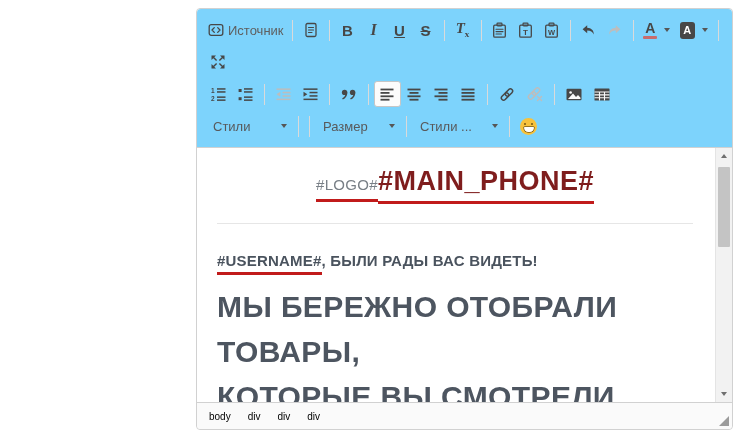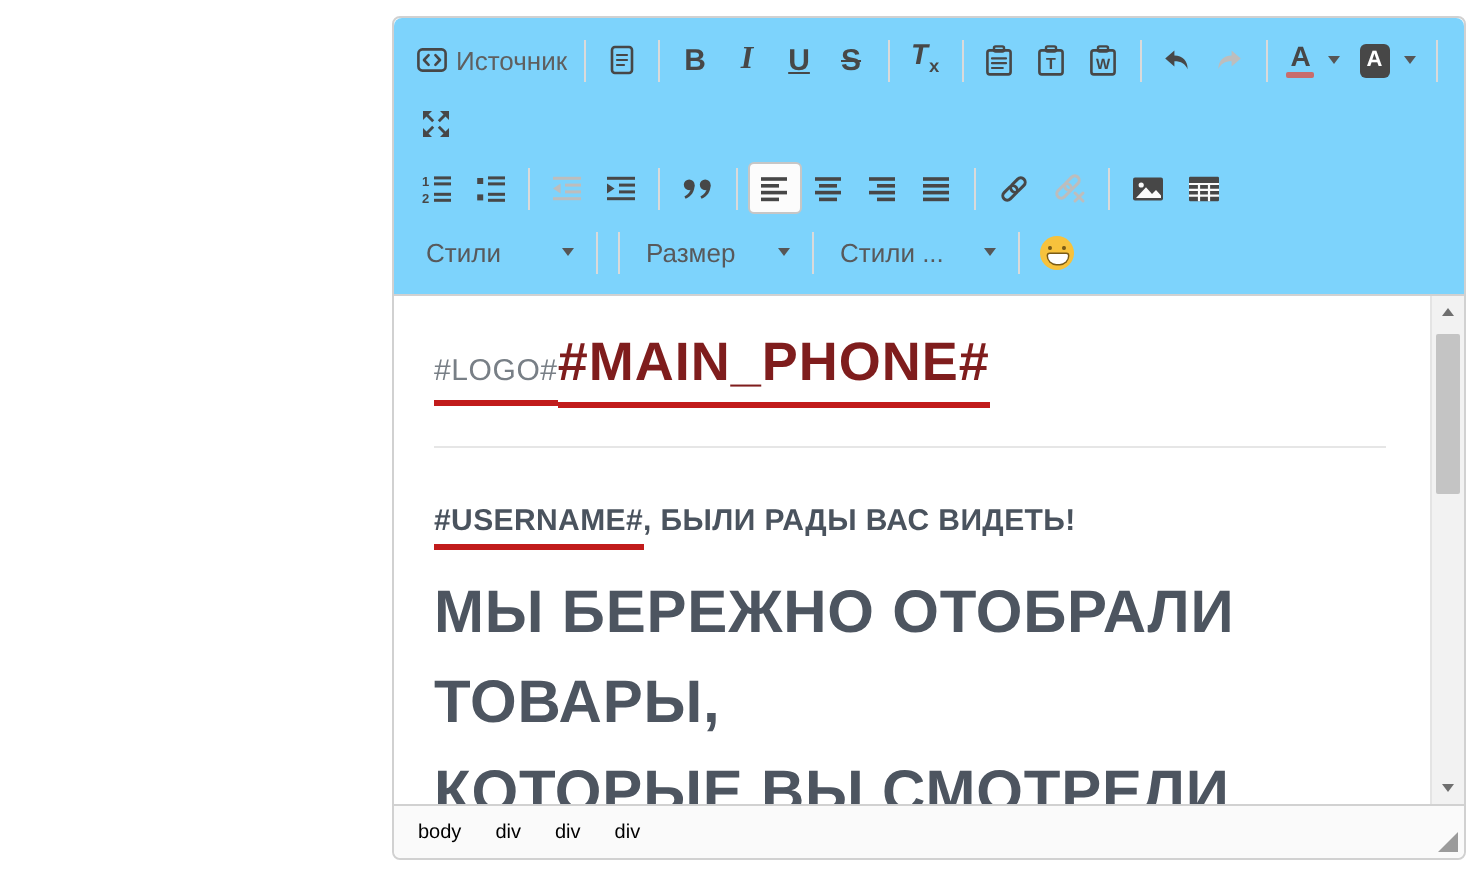--- a/index.html
+++ b/index.html
@@ -17,21 +17,21 @@
             min-width:26px; height:26px; padding:0 4px; border:1px solid transparent;
             border-radius:3px; color:#474747; cursor:pointer; }
   .tb-btn.active { border-color:#c6c6c6; background:#fcfcfc; }
   .tb-btn.disabled { color:#bdbdbd; cursor:default; }
   .tb-sep { width:1px; height:21px; background:#dadada; margin:0 5px; flex:none; }
   .tb-label { font-size:13px; color:#5f5f5f; white-space:nowrap; }
   .glyph { font-size:15px; font-weight:bold; line-height:1; }
   .glyph.i { font-family:"Liberation Serif",serif; font-style:italic; font-size:16px; }
   .glyph.u { text-decoration:underline; }
   .glyph.s { text-decoration:line-through; }
-  .rf { font-family:Liberation Mono, monospace; font-style:italic; font-weight:bold; font-size:15px; line-height:1; }
+  .rf { font-family:Liberation Serif, serif; font-style:italic; font-weight:bold; font-size:15px; line-height:1; }
   .rf sub { font-size:9px; font-style:normal; }
   .caret { width:0; height:0; border-left:3.5px solid transparent; border-right:3.5px solid transparent;
            border-top:4.5px solid #565656; margin-left:3px; }
 
   .color-a { display:flex; flex-direction:column; align-items:center; line-height:1; }
   .color-a .A { font-size:14px; font-weight:bold; color:#474747; }
   .color-a .bar { width:14px; height:3px; background:#c96c6c; margin-top:1px; border-radius:1px; }
   .bg-a { width:17px; height:17px; background:#474747; border-radius:3px; color:#fff;
           font-size:11px; font-weight:bold; display:flex; align-items:center; justify-content:center; }
 
@@ -46,21 +46,21 @@
   .smiley .mouth { position:absolute; left:3.5px; bottom:3px; width:10px; height:4.6px;
         background:#fff; border-radius:1px 1px 5px 5px; box-shadow:0 0 0 0.7px #7a5b16; }
 
   svg.ic { display:block; }
   svg.ic text { font-family:"Liberation Sans",sans-serif; }
 
   
   .content { position:relative; flex:1; background:#fff; overflow:hidden; }
   .doc { position:absolute; top:0; left:0; right:17px; bottom:0; padding:18px 22px 0 20px;
          color:#4a535e; overflow:hidden; }
-  .doc-header { display:flex; justify-content:flex-start; align-items:baseline; }
+  .doc-header { display:flex; justify-content:center; align-items:baseline; }
   .ph-logo { font-size:15px; color:#787f86; border-bottom:3px solid #c11b1b; padding-bottom:6px; letter-spacing:0.3px; }
   .ph-phone { font-size:27px; font-weight:bold; color:#7f1d1d; border-bottom:3px solid #c11b1b;
               padding-bottom:4px; letter-spacing:0.5px; }
   .doc-hr { border:0; border-top:1px solid #e6e6e6; margin:19px 0 0 0; }
   .greeting { margin-top:28px; font-size:15px; font-weight:bold; letter-spacing:0.2px; }
   .greeting .uname { border-bottom:3px solid #c11b1b; padding-bottom:3px;margin-top:47px; }
   .headline { margin-top:15px; font-weight:bold; font-size:30px;
               line-height:45px; letter-spacing:0.4px; color:#4d5560; }
 
   

